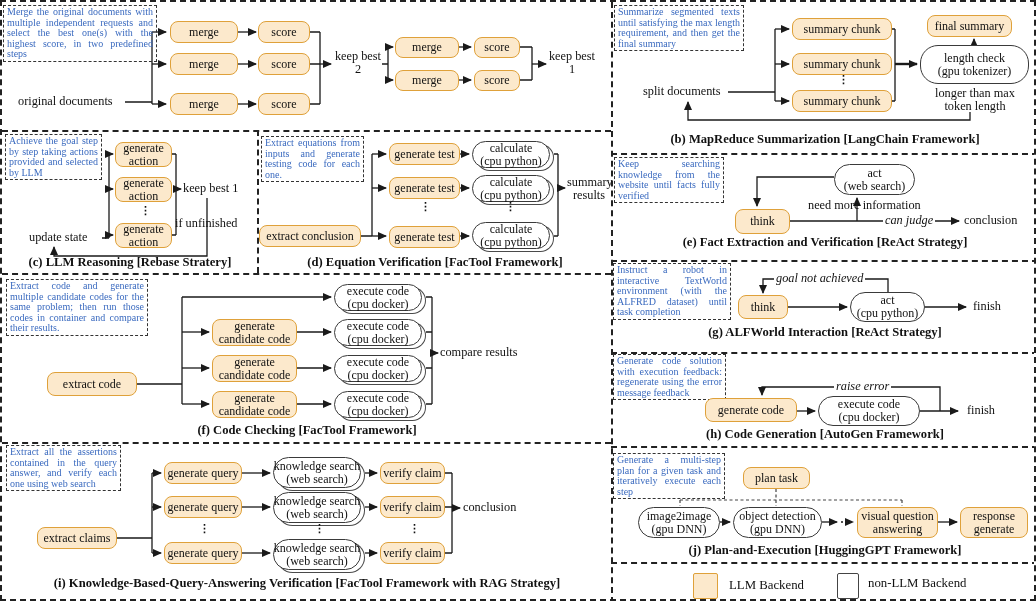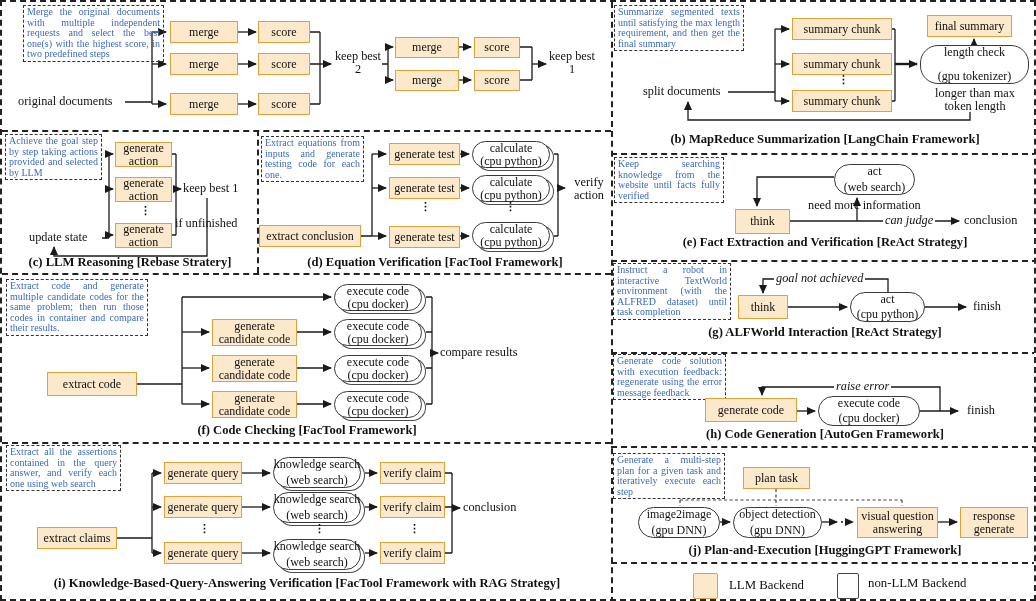--- a/index.html
+++ b/index.html
@@ -8,22 +8,22 @@
     font-family:"Liberation Serif","DejaVu Serif",serif;color:#111;
     border:2px dashed #222;box-sizing:border-box;overflow:hidden;
   }
   .div-h{position:absolute;border-top:2px dashed #222;height:0;}
   .div-v{position:absolute;border-left:2px dashed #222;width:0;}
   .box{
     position:absolute;display:flex;flex-direction:column;align-items:center;justify-content:center;
     text-align:center;font-size:12px;line-height:1.08;box-sizing:border-box;white-space:nowrap;
   }
   .box span{display:block;}
-  .llm{background:#FCE9CC;border:1.4px solid #DFA13A;border-radius:0;}
-  .nonllm{background:#fff;border:1.3px solid #3A3A3A;border-radius:18px;justify-content:space-between;}
+  .llm{background:#FCE9CC;border:1.4px solid #DFA13A;border-radius:8px;}
+  .nonllm{background:#fff;border:1.3px solid #3A3A3A;border-radius:18px;}
   .stacked{box-shadow:4px 3px 0 -1px #fff,4px 3px 0 0 #4A4A4A;}
   .note{
     position:absolute;border:1px dashed #333;color:#3A6ABF;font-size:10px;line-height:1.06;
     padding:1px 3px;text-align:justify;box-sizing:border-box;
   }
   .lbl{position:absolute;font-size:12.3px;line-height:1.05;white-space:nowrap;}
   .lbl2{position:absolute;font-size:12.3px;line-height:1.05;text-align:center;}
   .onln{background:#fff;padding:0 2px;font-style:italic;}
   .cap{position:absolute;font-weight:bold;font-size:12.6px;text-align:center;white-space:nowrap;}
   .dots{position:absolute;font-weight:bold;font-size:11px;line-height:1;}
@@ -135,21 +135,21 @@
   <div class="div-h" style="left:0;top:128px;width:609px"></div>
   <div class="div-v" style="left:255px;top:128px;height:143px"></div>
   <div class="div-h" style="left:0;top:271px;width:609px"></div>
   <div class="div-h" style="left:0;top:440px;width:609px"></div>
   <div class="div-h" style="left:609px;top:151px;width:427px"></div>
   <div class="div-h" style="left:609px;top:258px;width:427px"></div>
   <div class="div-h" style="left:609px;top:350px;width:427px"></div>
   <div class="div-h" style="left:609px;top:444px;width:427px"></div>
   <div class="div-h" style="left:609px;top:560px;width:427px"></div>
 
-  <div class="note" style="left:21px;top:3px;width:141px">Merge the original documents with multiple independent requests and select the best one(s) with the highest score, in two predefined steps</div>
+  <div class="note" style="left:1px;top:3px;width:154px">Merge the original documents with multiple independent requests and select the best one(s) with the highest score, in two predefined steps</div>
   <div class="lbl" style="left:16px;top:93px">original documents</div>
   <div class="box llm" style="left:168px;top:19px;width:68px;height:22px">merge</div>
   <div class="box llm" style="left:168px;top:51px;width:68px;height:22px">merge</div>
   <div class="box llm" style="left:168px;top:91px;width:68px;height:22px">merge</div>
   <div class="box llm" style="left:256px;top:19px;width:52px;height:22px">score</div>
   <div class="box llm" style="left:256px;top:51px;width:52px;height:22px">score</div>
   <div class="box llm" style="left:256px;top:91px;width:52px;height:22px">score</div>
   <div class="lbl2" style="left:332px;top:48px;width:48px">keep best 2</div>
   <div class="box llm" style="left:393px;top:35px;width:64px;height:21px">merge</div>
   <div class="box llm" style="left:393px;top:68px;width:64px;height:21px">merge</div>
@@ -202,21 +202,21 @@
   </div>
   <div class="box nonllm stacked" style="left:470px;top:173px;width:78px;height:27px">
     <span>calculate</span>
     <span>(cpu python)</span>
   </div>
   <div class="dots" style="left:503px;top:199px">⋮</div>
   <div class="box nonllm stacked" style="left:470px;top:220px;width:78px;height:27px">
     <span>calculate</span>
     <span>(cpu python)</span>
   </div>
-  <div class="lbl2" style="left:565px;top:174px;width:44px">verify action</div>
+  <div class="lbl2" style="left:565px;top:174px;width:44px">summary results</div>
   <div class="cap" style="left:256px;top:253px;width:354px">(d) Equation Verification [FacTool Framework]</div>
 
   <div class="note" style="left:612px;top:155px;width:110px">Keep searching knowledge from the website until facts fully verified</div>
   <div class="box nonllm" style="left:832px;top:162px;width:81px;height:31px">
     <span>act</span>
     <span>(web search)</span>
   </div>
   <div class="box llm" style="left:733px;top:207px;width:55px;height:25px">think</div>
   <div class="lbl" style="left:806px;top:197px">need more information</div>
   <div class="lbl onln" style="left:881px;top:212px">can judge</div>

